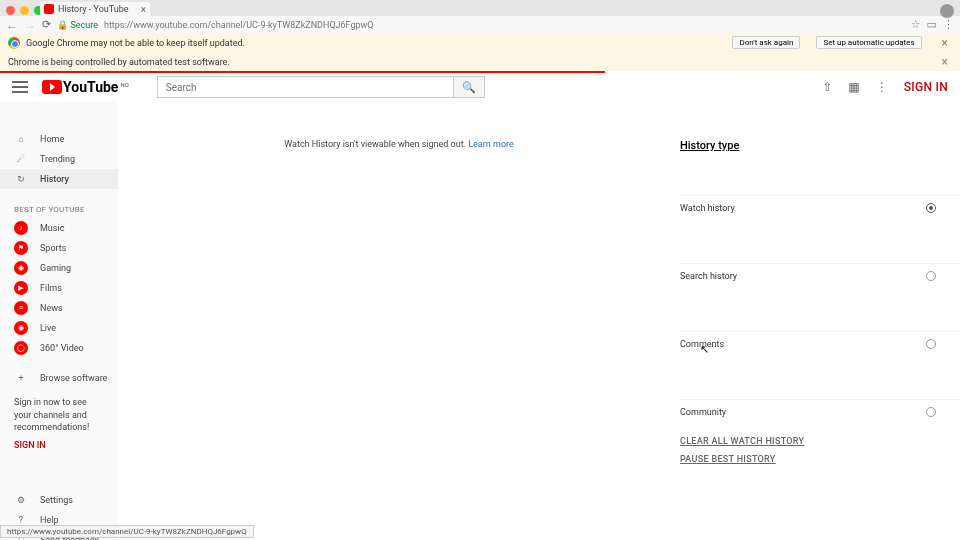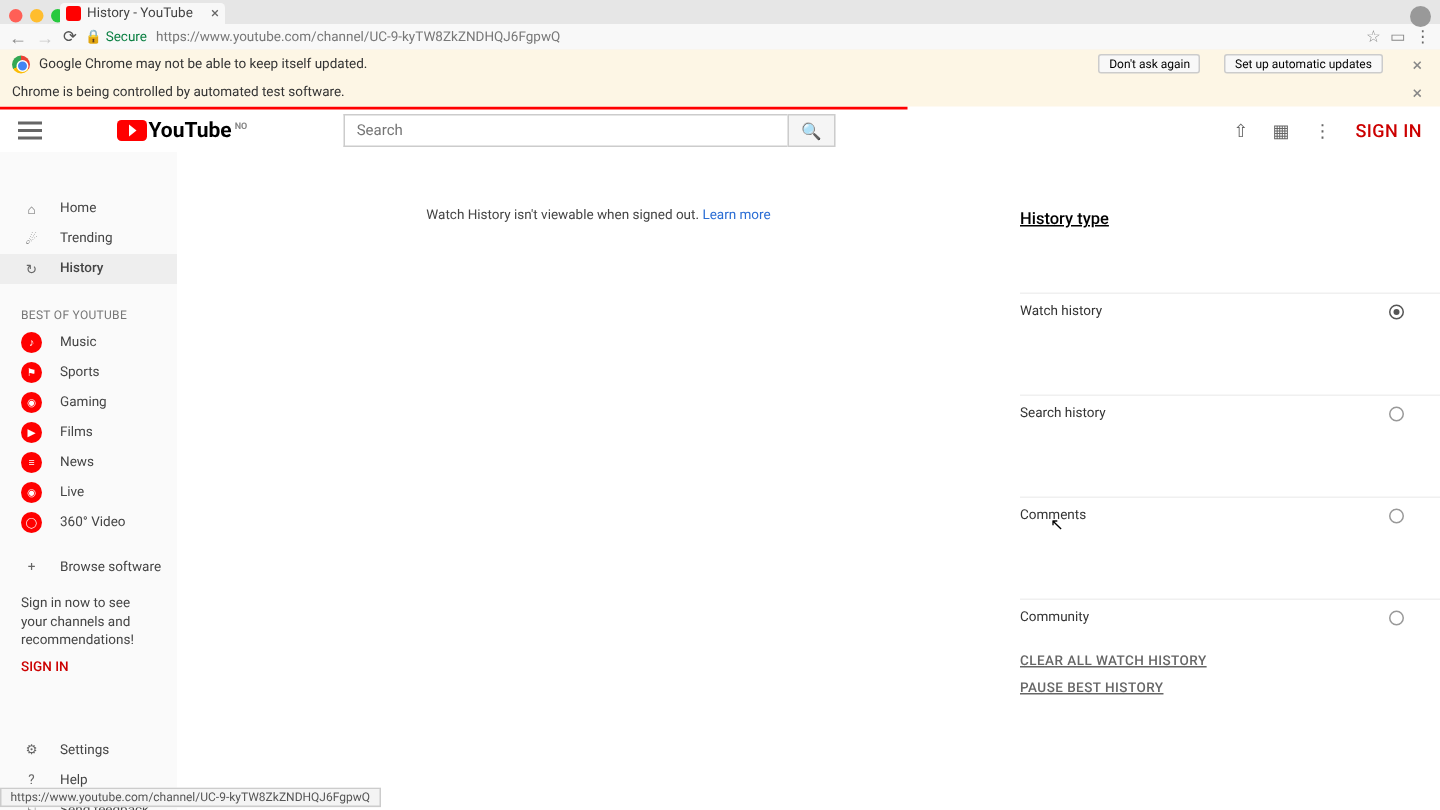--- a/index.html
+++ b/index.html
@@ -29,21 +29,21 @@
 
 .warn-bar { background: #fdf6e5; display: flex; align-items: center; padding: 0 8px; height: 19px; font-size: 9px; color: #333; position: relative; }
 .warn-bar .chrome-icon { width: 12px; height: 12px; background: conic-gradient(#ea4335 0deg 120deg, #fbbc05 120deg 240deg, #34a853 240deg 360deg); border-radius: 50%; margin-right: 6px; position: relative; }
 .warn-bar .chrome-icon::after { content: ''; position: absolute; top: 3px; left: 3px; width: 6px; height: 6px; background: #4285f4; border: 1px solid #fff; border-radius: 50%; }
 .warn-bar .right-btns { margin-left: auto; display: flex; gap: 16px; align-items: flex-start; }
 .warn-btn { border: 1px solid #ccc; background: #f8f8f8; padding: 1px 6px; font-size: 8px; border-radius: 2px; cursor: pointer; }
 .warn-close { font-size: 12px; color: #888; padding: 0 4px; cursor: pointer; }
 .loading-bar { height: 2px; background: #ff0000; width: 63%; }
 
 
-.yt-header { height: 28px; display: flex; align-items: center; padding: 0 12px; border-bottom: 0; gap: 36px; }
+.yt-header { height: 28px; display: flex; align-items: center; padding: 0 12px; border-bottom: 0; }
 .hamburger { width: 16px; height: 12px; display: flex; flex-direction: column; justify-content: space-between; cursor: pointer; margin-right: 14px; }
 .hamburger span { height: 2px; background: #666; }
 .yt-logo { display: flex; align-items: center; font-weight: bold; font-size: 14px; cursor: pointer; }
 .yt-logo .yt-icon { width: 20px; height: 14px; background: #ff0000; border-radius: 3px; position: relative; margin-right: 1px; }
 .yt-logo .yt-icon::after { content: ''; position: absolute; top: 3px; left: 8px; border-left: 5px solid #fff; border-top: 4px solid transparent; border-bottom: 4px solid transparent; }
 .yt-logo .yt-sup { font-size: 6px; color: #888; margin-left: 2px; margin-top: -6px; }
 .search-box { margin-left: 28px; display: flex; height: 22px; width: 328px; }
 .search-input { flex: 1; border: 1px solid #ccc; padding: 0 8px; font-size: 10px; color: #666; border-right: 0; }
 .search-btn { width: 32px; border: 1px solid #ccc; background: #f5f5f5; display: flex; align-items: center; justify-content: center; cursor: pointer; color: #666; }
 .header-spacer { flex: 1; }

